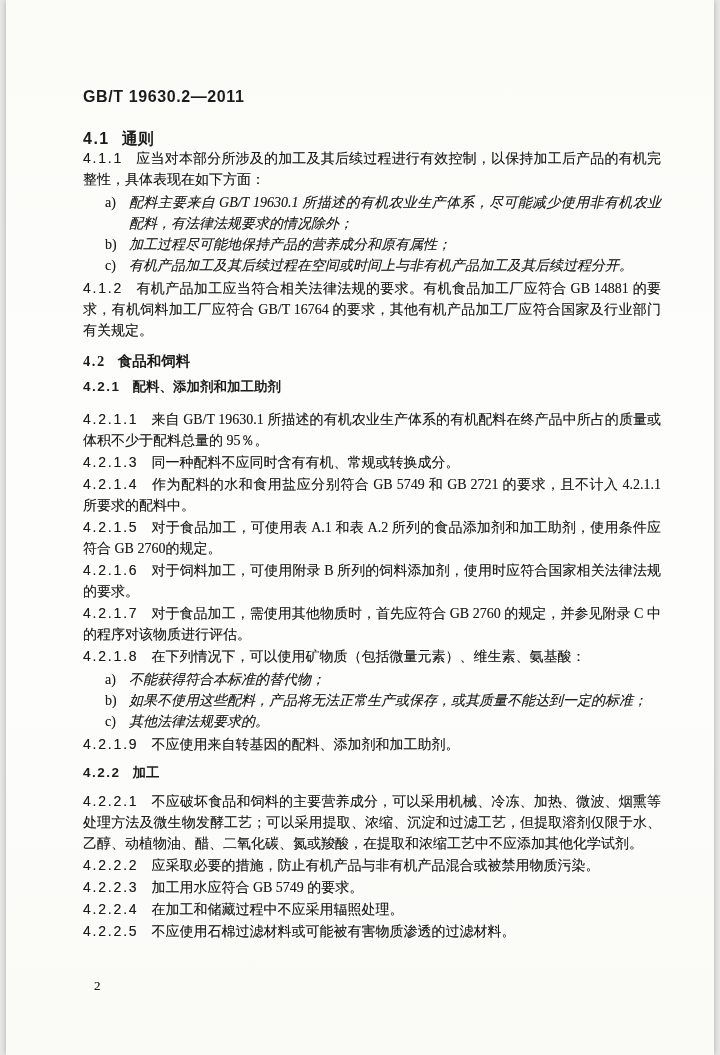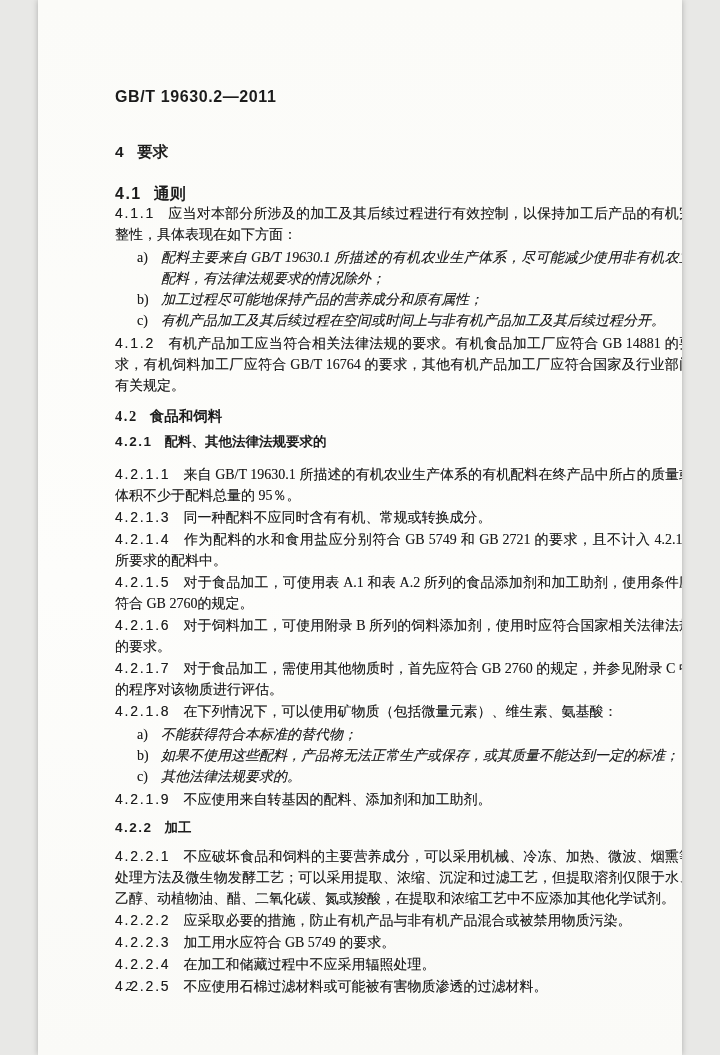--- a/index.html
+++ b/index.html
@@ -1,20 +1,20 @@
 <!DOCTYPE html>
 <html lang="zh"><head>
 <meta charset="utf-8">
 <style>
   html, body { margin: 0; padding: 0; }
   body { background: #e8e8e6; }
 
   .page {
     position: relative;
-    width: 644px;
+    width: 708px;
     height: 1055px;
     margin: 0 auto;
     background: linear-gradient(180deg, #fbfbf8 0%, #fdfdfb 55%, #fafaf7 100%);
     color: #1c1c1c;
     font-family: "Liberation Serif", "DejaVu Serif", serif;
     overflow: hidden;
     box-shadow: 0 0 6px rgba(0,0,0,0.25);
   }
 
   .content {
@@ -108,23 +108,20 @@
   }
 </style>
 </head>
 <body>
 
 <div class="page">
   <div class="content">
 
     <div class="doc-header">GB/T 19630.2—2011</div>
 
-    <div class="h-level1">
-      <span class="h-num">4</span><span>要求</span>
-    </div>
 
     <div class="h-level2">
       <span class="h-num">4.1</span><span>通则</span>
     </div>
 
     <p class="clause body-text-start">
       <span class="num">4.1.1</span><span>应当对本部分所涉及的加工及其后续过程进行有效控制，以保持加工后产品的有机完整性，具体表现在如下方面：</span>
     </p>
     <div class="sub-list">
       <div class="li">
@@ -142,21 +139,21 @@
     </div>
 
     <p class="clause">
       <span class="num">4.1.2</span><span>有机产品加工应当符合相关法律法规的要求。有机食品加工厂应符合 GB 14881 的要求，有机饲料加工厂应符合 GB/T 16764 的要求，其他有机产品加工厂应符合国家及行业部门有关规定。</span>
     </p>
 
     <div class="h-sec">
       <span class="h-num">4.2</span><span>食品和饲料</span>
     </div>
     <div class="h-sub">
-      <span class="h-num">4.2.1</span><span>配料、其他法律法规要求的</span>
+      <span class="h-num">4.2.1</span><span>配料、添加剂和加工助剂</span>
     </div>
 
     <p class="clause">
       <span class="num">4.2.1.1</span><span>来自 GB/T 19630.1 所描述的有机农业生产体系的有机配料在终产品中所占的质量或体积不少于配料总量的 95％。</span>
     </p>
     <p class="clause">
       <span class="num">4.2.1.3</span><span>同一种配料不应同时含有有机、常规或转换成分。</span>
     </p>
     <p class="clause">
       <span class="num">4.2.1.4</span><span>作为配料的水和食用盐应分别符合 GB 5749 和 GB 2721 的要求，且不计入 4.2.1.1 所要求的配料中。</span>

